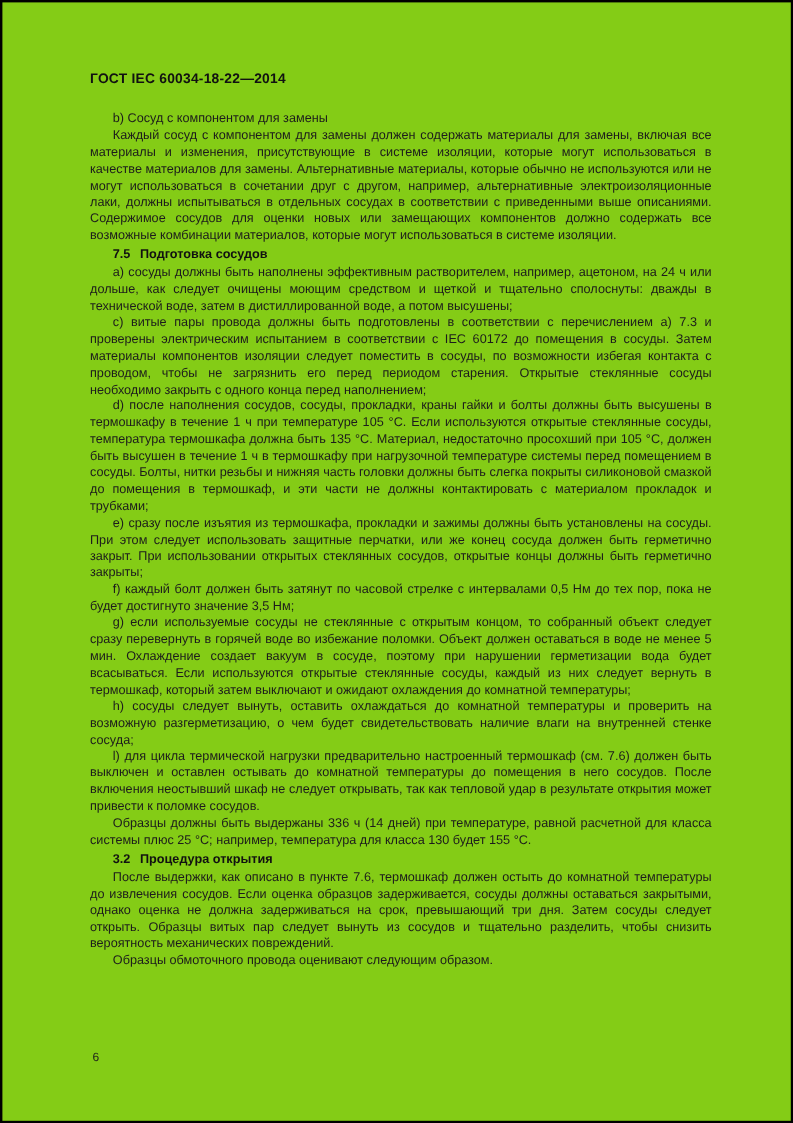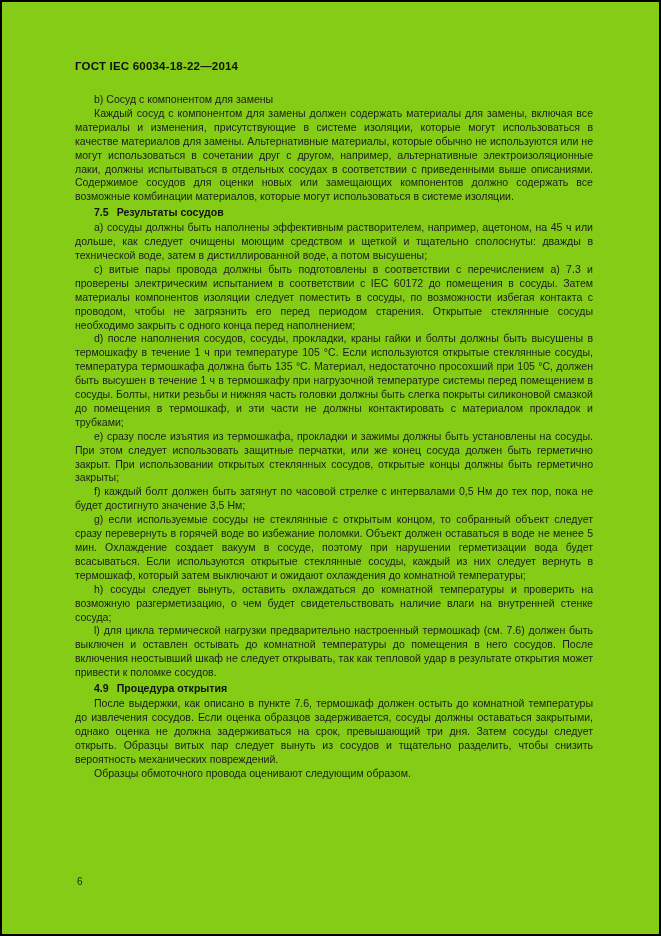--- a/index.html
+++ b/index.html
@@ -50,32 +50,33 @@
 </head>
 <body>
 
 <div class="page">
   <div class="content">
     <p class="doc-header">ГОСТ IEC 60034-18-22—2014</p>
 
     <p class="para">b) Сосуд с компонентом для замены</p>
     <p class="para">Каждый сосуд с компонентом для замены должен содержать материалы для замены, включая все материалы и изменения, присутствующие в системе изоляции, которые могут использоваться в качестве материалов для замены. Альтернативные материалы, которые обычно не используются или не могут использоваться в сочетании друг с другом, например, альтернативные электроизоляционные лаки, должны испытываться в отдельных сосудах в соответствии с приведенными выше описаниями. Содержимое сосудов для оценки новых или замещающих компонентов должно содержать все возможные комбинации материалов, которые могут использоваться в системе изоляции.</p>
 
-    <p class="heading"><span class="num">7.5</span><span>Результаты сосудов</span></p>
+    <p class="heading"><span class="num">7.5</span><span>Подготовка сосудов</span></p>
 
-    <p class="para">a) сосуды должны быть наполнены эффективным растворителем, например, ацетоном, на 45 ч или дольше, как следует очищены моющим средством и щеткой и тщательно сполоснуты: дважды в технической воде, затем в дистиллированной воде, а потом высушены;</p>
+    <p class="para">a) сосуды должны быть наполнены эффективным растворителем, например, ацетоном, на 24 ч или дольше, как следует очищены моющим средством и щеткой и тщательно сполоснуты: дважды в технической воде, затем в дистиллированной воде, а потом высушены;</p>
     <p class="para">c) витые пары провода должны быть подготовлены в соответствии с перечислением a) 7.3 и проверены электрическим испытанием в соответствии с IEC 60172 до помещения в сосуды. Затем материалы компонентов изоляции следует поместить в сосуды, по возможности избегая контакта с проводом, чтобы не загрязнить его перед периодом старения. Открытые стеклянные сосуды необходимо закрыть с одного конца перед наполнением;</p>
     <p class="para">d) после наполнения сосудов, сосуды, прокладки, краны гайки и болты должны быть высушены в термошкафу в течение 1 ч при температуре 105 °С. Если используются открытые стеклянные сосуды, температура термошкафа должна быть 135 °С. Материал, недостаточно просохший при 105 °С, должен быть высушен в течение 1 ч в термошкафу при нагрузочной температуре системы перед помещением в сосуды. Болты, нитки резьбы и нижняя часть головки должны быть слегка покрыты силиконовой смазкой до помещения в термошкаф, и эти части не должны контактировать с материалом прокладок и трубками;</p>
     <p class="para">e) сразу после изъятия из термошкафа, прокладки и зажимы должны быть установлены на сосуды. При этом следует использовать защитные перчатки, или же конец сосуда должен быть герметично закрыт. При использовании открытых стеклянных сосудов, открытые концы должны быть герметично закрыты;</p>
     <p class="para">f) каждый болт должен быть затянут по часовой стрелке с интервалами 0,5 Нм до тех пор, пока не будет достигнуто значение 3,5 Нм;</p>
     <p class="para">g) если используемые сосуды не стеклянные с открытым концом, то собранный объект следует сразу перевернуть в горячей воде во избежание поломки. Объект должен оставаться в воде не менее 5 мин. Охлаждение создает вакуум в сосуде, поэтому при нарушении герметизации вода будет всасываться. Если используются открытые стеклянные сосуды, каждый из них следует вернуть в термошкаф, который затем выключают и ожидают охлаждения до комнатной температуры;</p>
     <p class="para">h) сосуды следует вынуть, оставить охлаждаться до комнатной температуры и проверить на возможную разгерметизацию, о чем будет свидетельствовать наличие влаги на внутренней стенке сосуда;</p>
     <p class="para">l) для цикла термической нагрузки предварительно настроенный термошкаф (см. 7.6) должен быть выключен и оставлен остывать до комнатной температуры до помещения в него сосудов. После включения неостывший шкаф не следует открывать, так как тепловой удар в результате открытия может привести к поломке сосудов.</p>
 
+    <p class="para">Образцы должны быть выдержаны 336 ч (14 дней) при температуре, равной расчетной для класса системы плюс 25 °С; например, температура для класса 130 будет 155 °С.</p>
 
-    <p class="heading"><span class="num">4.9</span><span>Процедура открытия</span></p>
+    <p class="heading"><span class="num">3.2</span><span>Процедура открытия</span></p>
     <p class="para">После выдержки, как описано в пункте 7.6, термошкаф должен остыть до комнатной температуры до извлечения сосудов. Если оценка образцов задерживается, сосуды должны оставаться закрытыми, однако оценка не должна задерживаться на срок, превышающий три дня. Затем сосуды следует открыть. Образцы витых пар следует вынуть из сосудов и тщательно разделить, чтобы снизить вероятность механических повреждений.</p>
 
     <p class="para">Образцы обмоточного провода оценивают следующим образом.</p>
   </div>
 
   <div class="page-number">6</div>
 </div>
 
 </body></html>

